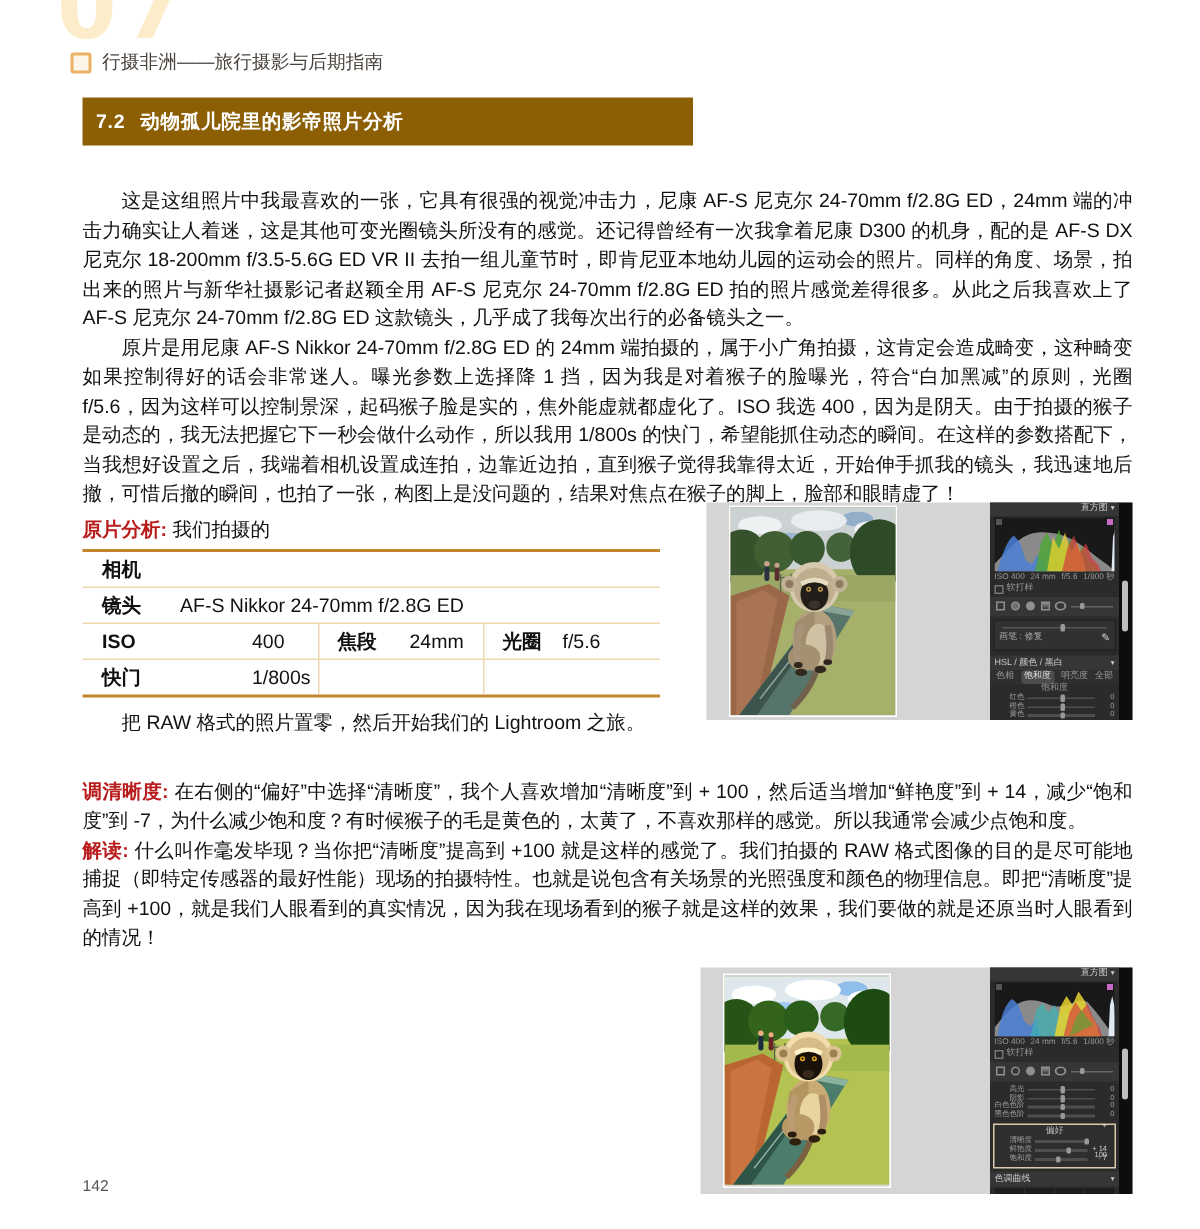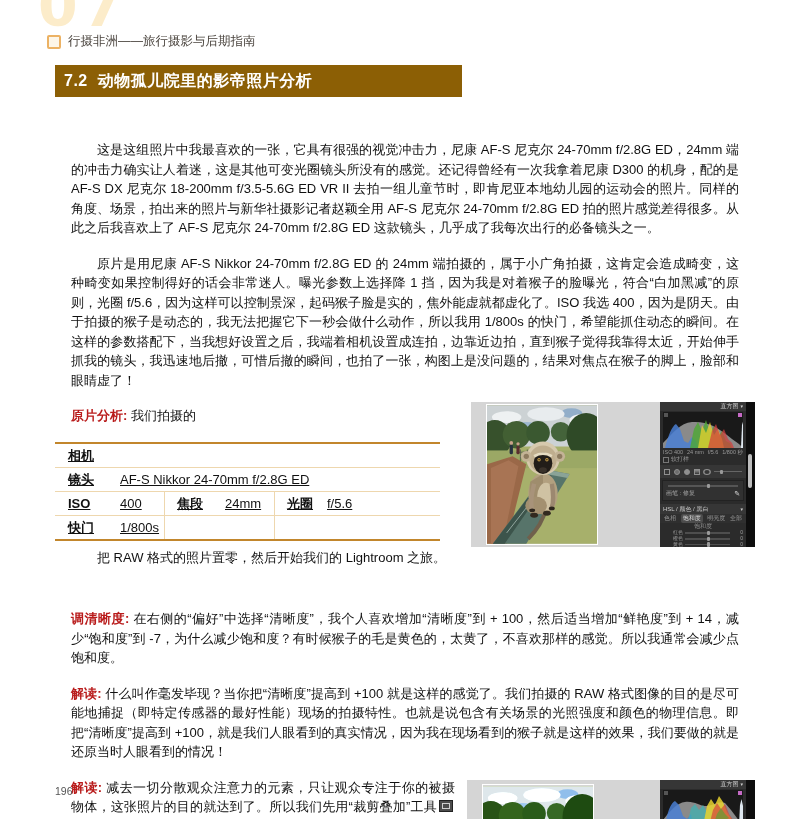--- a/index.html
+++ b/index.html
@@ -7,43 +7,43 @@
     width:800px;height:819px;position:relative;background:#fff;overflow:hidden;
     font-family:"Liberation Sans","DejaVu Sans",sans-serif;color:#111;
   }
   
   .watermark{position:absolute;left:38px;top:-27px;font-size:57px;font-weight:bold;
     color:#fcecca;letter-spacing:5px;font-family:"DejaVu Sans",sans-serif;}
   .running-header{position:absolute;left:47px;top:33px;display:flex;align-items:center;gap:7px;
     font-size:12.5px;color:#4a443e;}
   .rh-icon{width:10px;height:10px;border:2px solid #ecb264;background:#fdf6e8;border-radius:2px;}
   .section-bar{position:absolute;left:55px;top:65px;width:407px;height:32px;background:#8c5f05;
-    color:#fff;font-weight:bold;font-size:16px;line-height:32px;padding-left:9px;box-sizing:border-box;
+    color:#fff;font-weight:bold;font-size:13px;line-height:32px;padding-left:9px;box-sizing:border-box;
     letter-spacing:0.5px;}
   .section-bar .num{margin-right:10px;}
   .page-footer{position:absolute;left:55px;top:785px;font-size:10.5px;color:#555;}
 
   
   .content{position:absolute;left:55px;top:124px;width:700px;font-size:13px;line-height:19.5px;
     text-align:justify;}
-  p{margin:16px;}
+  p{margin:0;}
   .indent{text-indent:2em;}
   .orange{color:#b91c1c;font-weight:bold;}
   .step{margin-top:0;}
   .gap-top{margin-top:26px;}
 
   
   .analysis-label{margin-top:4px;}
   .ptable{width:385px;border-top:2px solid #c2862c;border-bottom:2px solid #c2862c;margin-top:4px;}
-  .trow{display:flex;height:23px;line-height:23px;border-top:1px solid #eed7ae;text-decoration:underline;}
+  .trow{display:flex;height:23px;line-height:23px;border-top:1px solid #eed7ae;}
   .trow:first-child{border-top:none;}
   .tl{width:52px;padding-left:13px;font-weight:bold;flex:none;}
   .tl2{width:48px;padding-left:12px;font-weight:bold;flex:none;}
   .tl3{width:40px;padding-left:12px;font-weight:bold;flex:none;}
-  .tv1{width:44px;flex:none;}
+  .tv1{width:44px;flex:none;margin-left:48px;}
   .tv2{width:49px;flex:none;}
   .tvr{flex:1;}
   .sep{border-left:1px solid #eed7ae;}
   .raw-note{margin-top:7px;text-indent:2em;}
   .clear{clear:both;}
 
   
   .inline-icon{display:inline-block;width:12px;height:10px;background:#4c4c4c;border:1px solid #222;
     vertical-align:-1px;margin:0 2px;position:relative;}
   .inline-icon::after{content:"";position:absolute;left:2px;top:2px;right:2px;bottom:2px;
@@ -459,22 +459,18 @@
           <svg viewBox="0 0 80 40" preserveAspectRatio="none">
               <use href="#tone-curve"></use>
             </svg>
         </div>
       </div>
       <div class="lr-strip">
           <div class="thumb"></div>
         </div>
     </div>
 
-    <p class="step">
-      <span class="orange">解读:</span>
-      <span>减去一切分散观众注意力的元素，只让观众专注于你的被摄物体，这张照片的目的就达到了。所以我们先用“裁剪叠加”工具</span><span class="inline-icon"></span><span>裁去不必要的元素。</span>
-    </p>
     <div class="clear"></div>
   </div>
 
 </div>
 
-<div class="page-footer">196</div>
+<div class="page-footer">142</div>
 
 </body></html>

